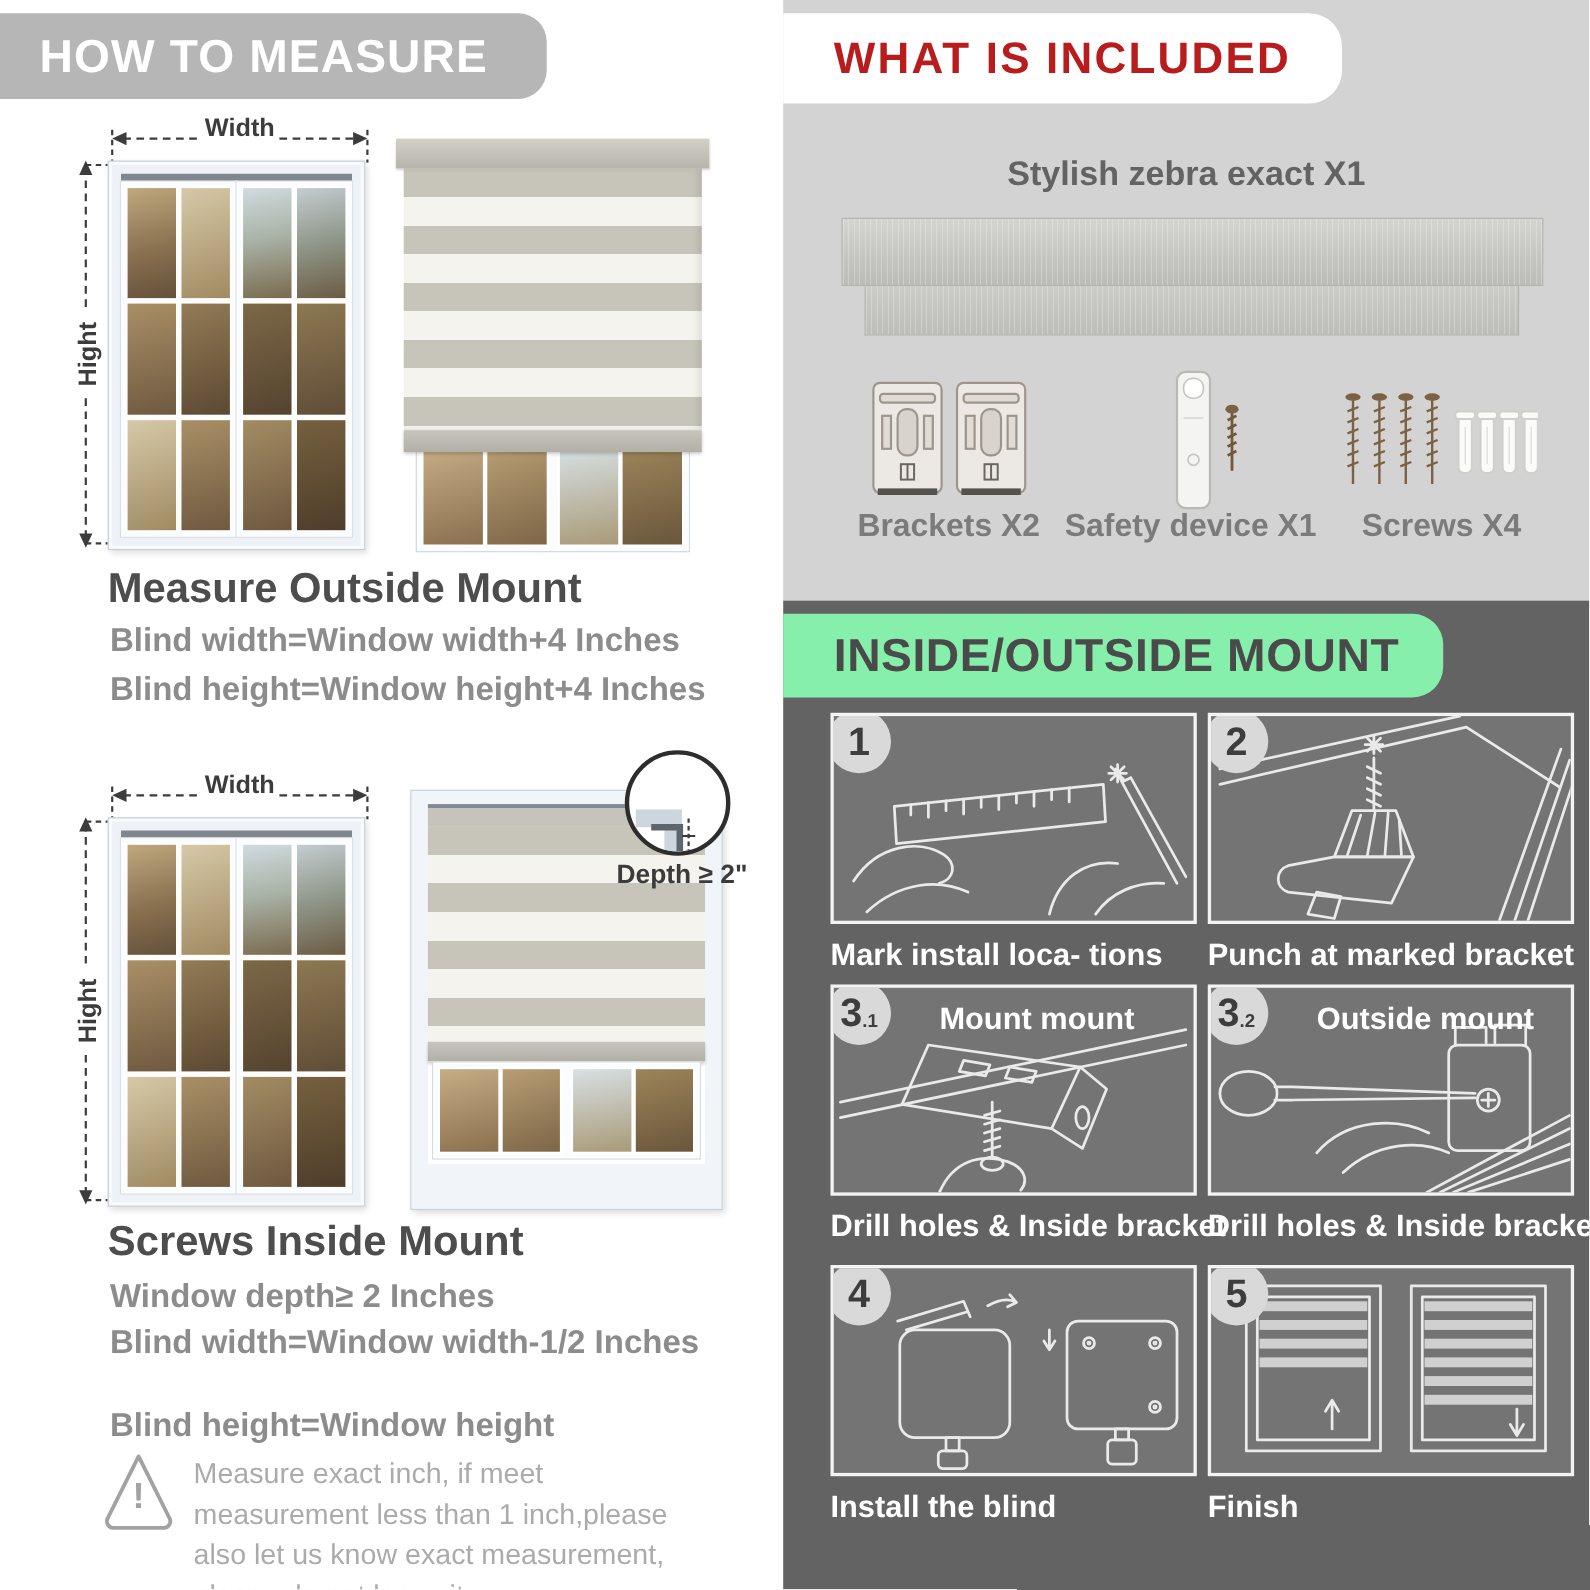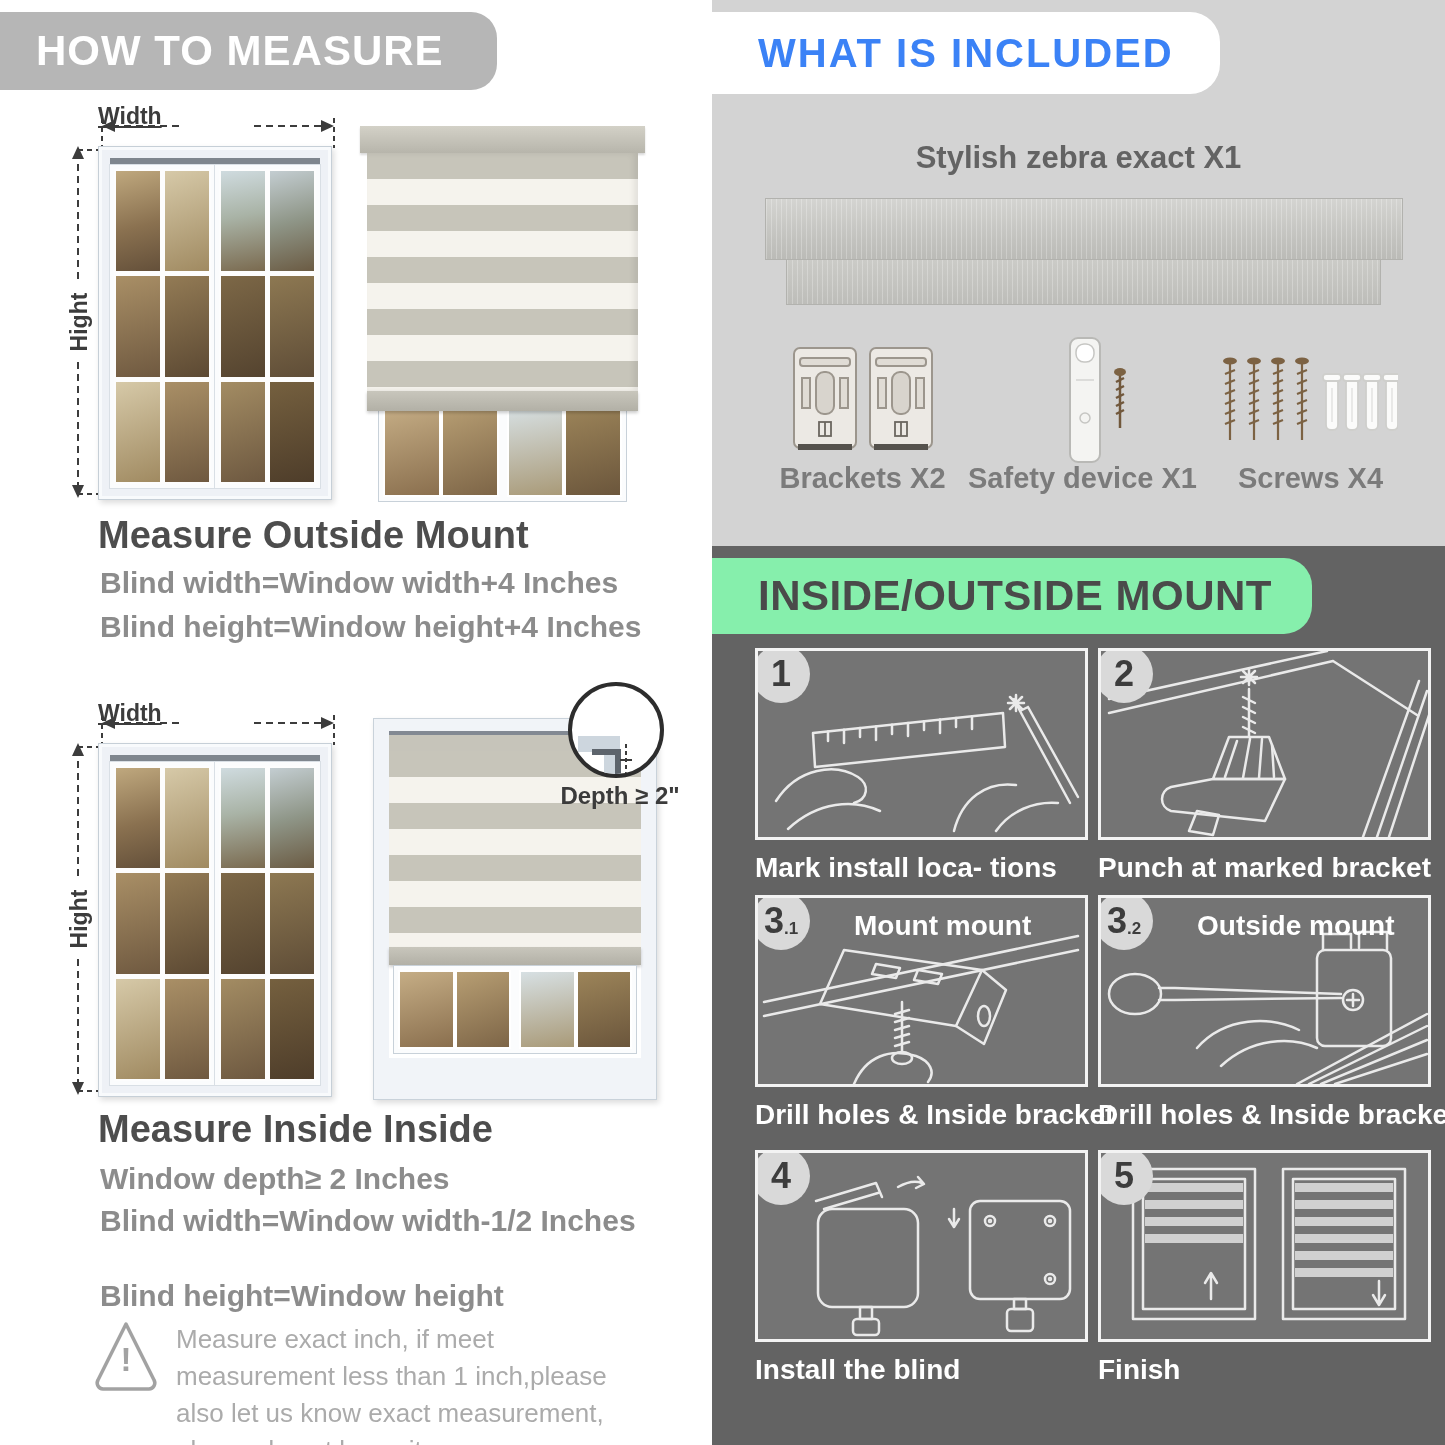--- a/index.html
+++ b/index.html
@@ -8,21 +8,21 @@
   .abs{position:absolute;}
 
   
   .left-header{left:0;top:12px;width:497px;height:78px;background:#b6b6b6;
     border-radius:0 26px 26px 0;color:#ffffff;font-size:42px;font-weight:bold;
     line-height:78px;padding-left:36px;letter-spacing:1px;box-sizing:border-box;white-space:nowrap;}
 
   .measure-title{font-size:38px;font-weight:bold;color:#4d4d4d;white-space:nowrap;}
   .measure-line{font-size:30px;font-weight:bold;color:#8c8c8c;white-space:nowrap;}
 
-  .dim-label{font-size:23px;font-weight:bold;color:#3c3c3c;text-decoration:underline;}
+  .dim-label{text-align:center;font-size:23px;font-weight:bold;color:#3c3c3c;}
   .dim-label-v{width:70px;height:24px;text-align:center;font-size:23px;font-weight:bold;
     color:#3c3c3c;transform:rotate(-90deg);transform-origin:center;}
 
   
   .window{width:234px;height:354px;background:#eef1f6;border:1px solid #c6cfd7;
     box-shadow:2px 3px 6px rgba(0,0,0,0.14), inset 0 0 0 3px #f8fafc;box-sizing:border-box;}
   .win-top-track{position:absolute;left:11px;right:11px;top:11px;height:7px;background:#7f868e;}
   .sashes{position:absolute;left:11px;right:11px;top:18px;bottom:11px;display:flex;background:#ffffff;}
   .sash{flex:1;border:4px solid #fbfcfd;outline:1px solid #d9dfe5;background:#fdfdfd;
     display:grid;grid-template-columns:1fr 1fr;grid-template-rows:1fr 1fr 1fr;gap:5px;padding:2px;}
@@ -66,21 +66,21 @@
     background:#ffffff;overflow:hidden;box-sizing:border-box;}
   .depth-label{width:160px;text-align:center;font-size:24px;font-weight:bold;color:#3b3b3b;white-space:nowrap;}
 
   .warn-text{width:455px;font-size:26px;color:#ababab;line-height:1.42;}
   .warn-excl{left:92px;top:1341px;width:68px;text-align:center;font-size:33px;font-weight:bold;color:#a2a2a2;}
 
   
   .right-top{left:712px;top:0;width:733px;height:546px;background:#d3d3d3;}
   .right-bottom{left:712px;top:546px;width:733px;height:899px;background:#636363;}
   .wii-box{left:712px;top:12px;width:508px;height:82px;background:#ffffff;border-radius:0 30px 30px 0;}
-  .wii-text{padding-left:46px;line-height:82px;font-size:40px;font-weight:bold;color:#3b82f6;
+  .wii-text{padding-left:46px;line-height:82px;font-size:40px;font-weight:bold;color:#b91c1c;
     letter-spacing:2px;white-space:nowrap;}
   .product-label{left:712px;top:140px;width:733px;text-align:center;font-size:31px;
     font-weight:bold;color:#636363;}
   .hr-top{left:765px;top:198px;width:638px;height:62px;border:1px solid #b2b2ae;box-sizing:border-box;
     background:linear-gradient(180deg,#d4d4d1,#c4c4c0 60%,#bbbbb7);}
   .hr-bottom{left:786px;top:260px;width:595px;height:45px;border:1px solid #b2b2ae;border-top:none;
     box-sizing:border-box;background:linear-gradient(180deg,#cbcbc7,#bdbdb9);}
   .hr-texture{position:absolute;inset:0;
     background:repeating-linear-gradient(90deg,rgba(255,255,255,0.25) 0 1px,rgba(0,0,0,0) 1px 5px);}
   .item-label{top:462px;font-size:29px;font-weight:bold;color:#7b7b7b;text-align:center;white-space:nowrap;}
@@ -244,21 +244,21 @@
   <div class="abs magnifier" style="left:568px;top:682px;">
     <svg width="88" height="88" viewBox="0 0 88 88">
       <path d="M6,58 L40,58 L40,88" stroke="#cdd6de" stroke-width="16" fill="none"></path>
       <path d="M20,66 L46,66 L46,88" stroke="#5d646c" stroke-width="6" fill="none"></path>
       <path d="M54,58 L54,88" stroke="#3a3a3a" stroke-width="2" stroke-dasharray="4,3" fill="none"></path>
       <path d="M48,74 L60,74" stroke="#3a3a3a" stroke-width="2" fill="none"></path>
     </svg>
   </div>
   <div class="abs depth-label" style="left:540px;top:782px;">Depth ≥ 2"</div>
 
-  <div class="abs measure-title" style="left:98px;top:1108px;">Measure Inside Inside</div>
+  <div class="abs measure-title" style="left:98px;top:1108px;">Screws Inside Mount</div>
   <div class="abs measure-line" style="left:100px;top:1162px;">Window depth≥ 2 Inches</div>
   <div class="abs measure-line" style="left:100px;top:1204px;">Blind width=Window width-1/2 Inches</div>
   <div class="abs measure-line" style="left:100px;top:1246px;margin-top:33px;">Blind height=Window height</div>
 
   <svg class="abs" style="left:92px;top:1316px;" width="68" height="76">
     <path d="M34,8 L62,64 a6,6 0 0 1 -5,9 L11,73 a6,6 0 0 1 -5,-9 Z" stroke="#a2a2a2" stroke-width="3.5" fill="none" stroke-linejoin="round"></path>
   </svg>
   <div class="abs warn-excl">!</div>
   <div class="abs warn-text" style="left:176px;top:1321px;">Measure exact inch, if meet measurement less than 1 inch,please also let us know exact measurement, please do not leave it</div>
 

